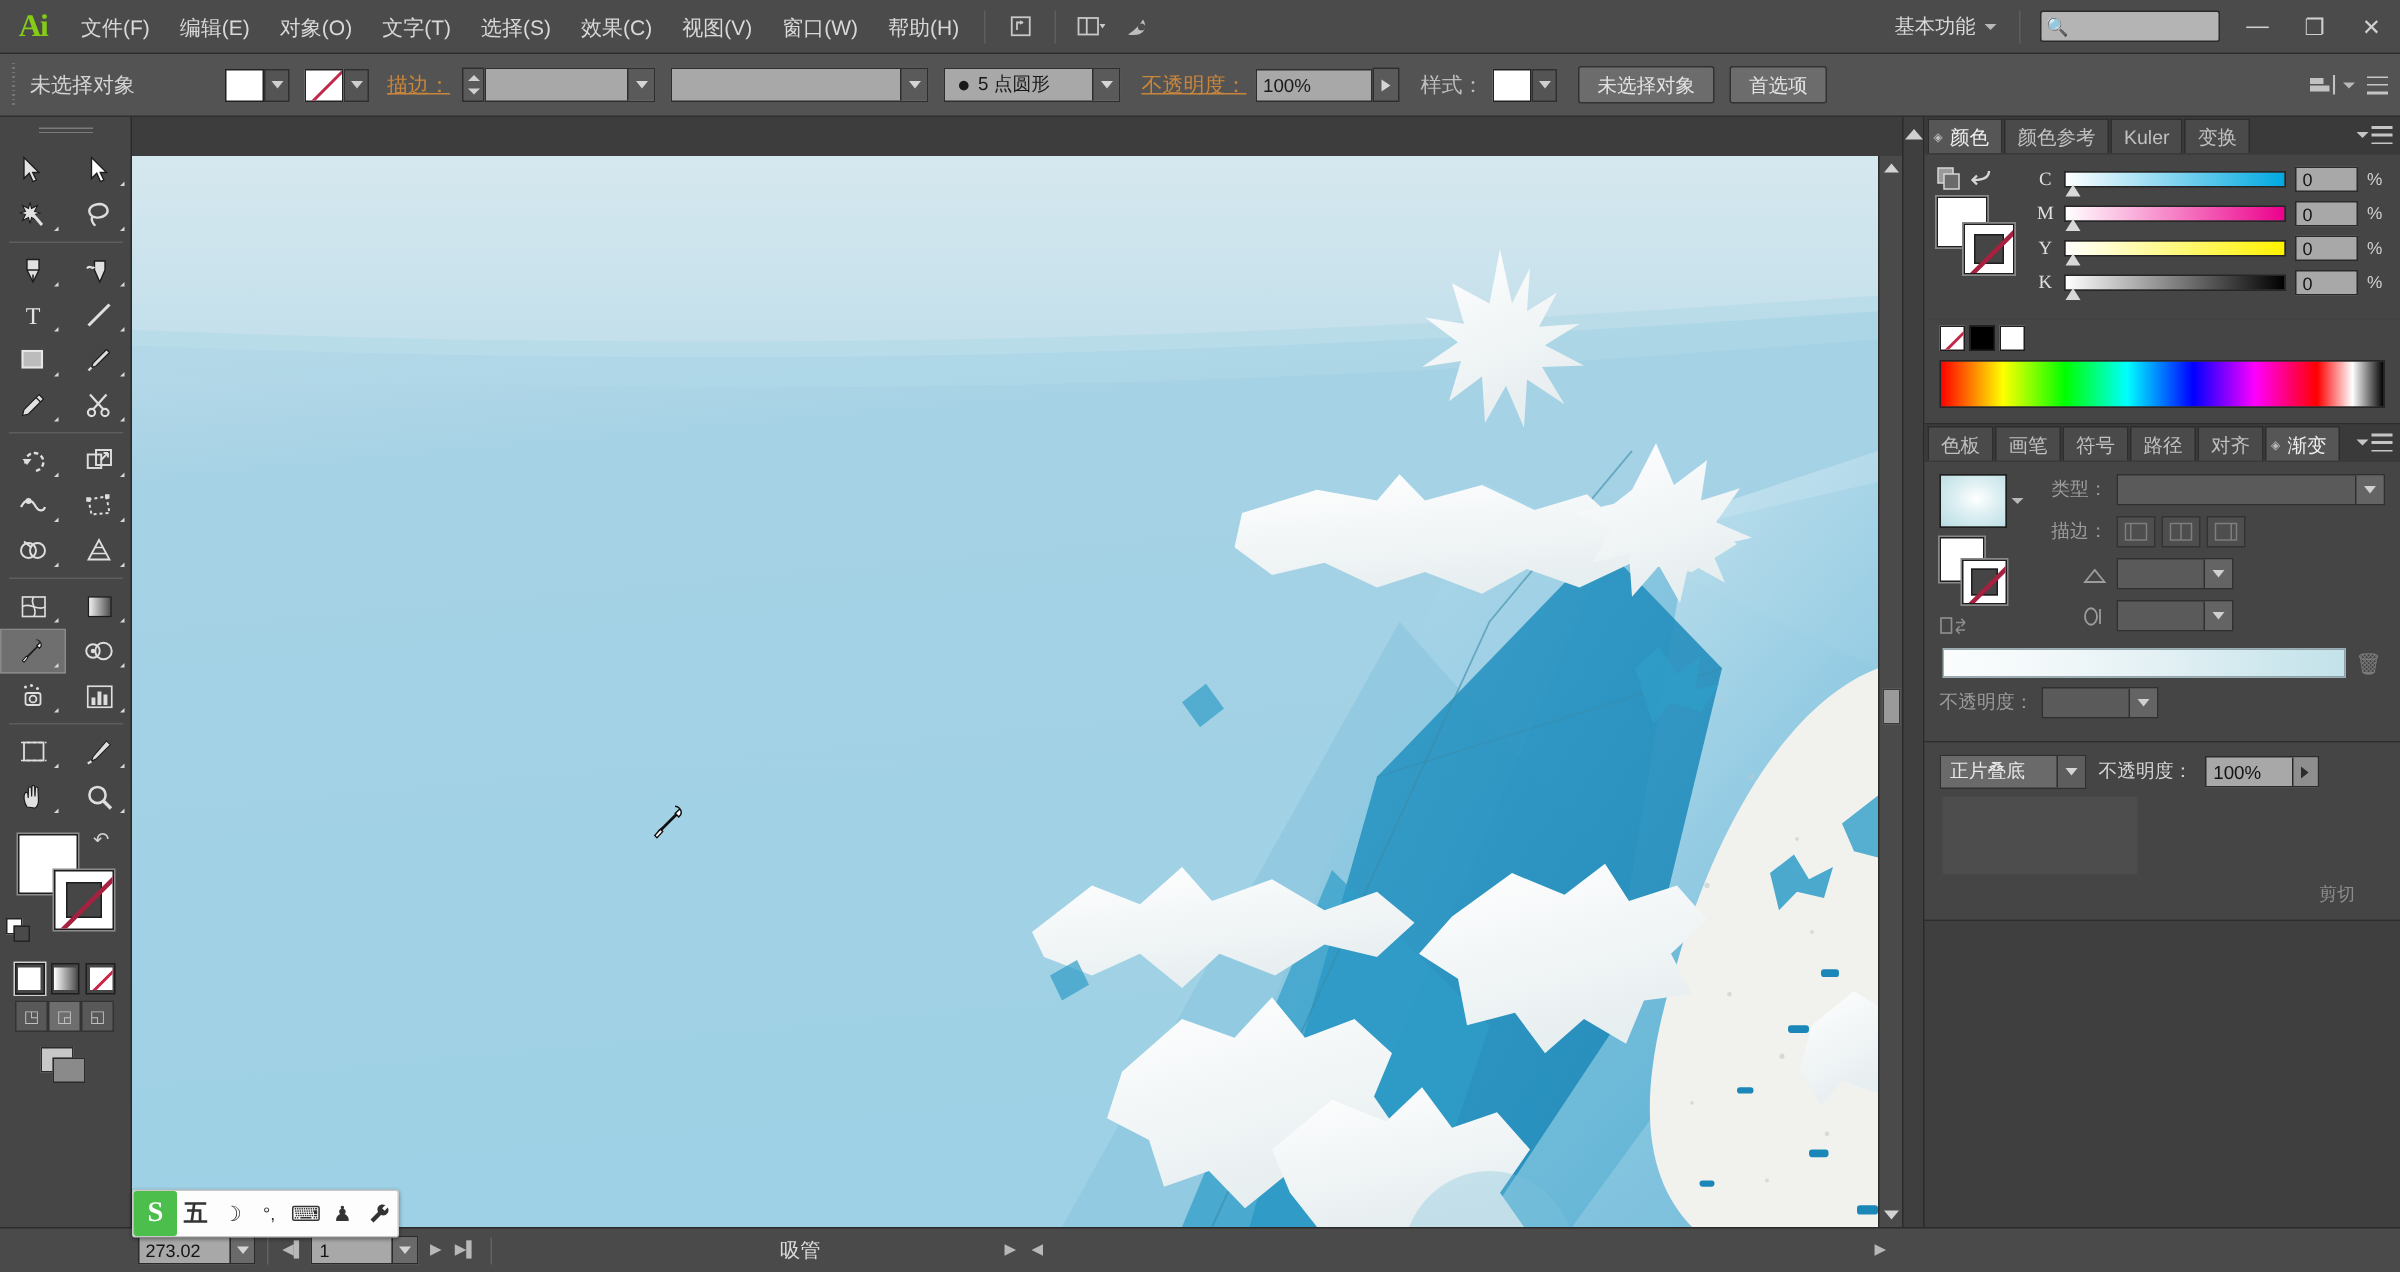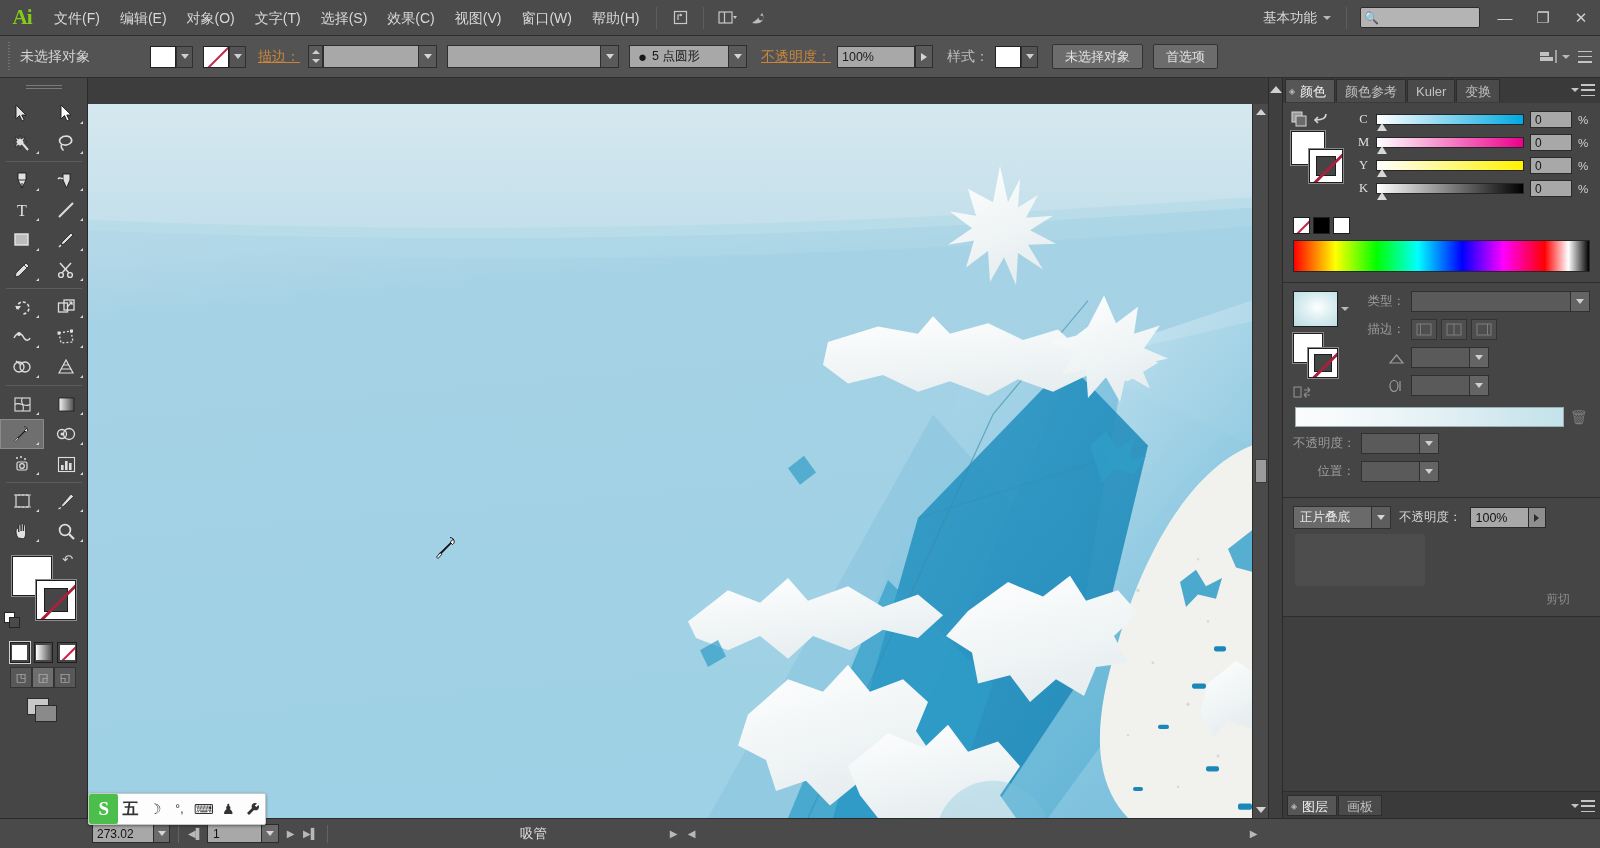--- a/index.html
+++ b/index.html
@@ -1182,20 +1182,36 @@
         <div class="spectrum-row">
           <div class="sp-none"></div>
           <div class="sp-black"></div>
           <div class="sp-white"></div>
         </div>
         <div class="spectrum-bar"></div>
       </div>
     </div>
 
     <div class="panel">
+      <div class="panel-tabs">
+        <div class="ptab">色板</div>
+        <div class="ptab">画笔</div>
+        <div class="ptab">符号</div>
+        <div class="ptab">路径</div>
+        <div class="ptab">对齐</div>
+        <div class="ptab active">渐变</div>
+        <div class="ptab-menu">
+          <i class="tri"></i>
+          <span class="hamburger">
+              <span></span>
+              <span></span>
+              <span></span>
+            </span>
+        </div>
+      </div>
       <div class="panel-body grad-body">
         <div class="grad-top">
           <div class="grad-thumb-col">
             <div class="grad-thumb-row">
               <div class="grad-thumb"></div>
               <i class="tri-down"></i>
             </div>
             <div class="grad-fs">
               <div class="f"></div>
               <div class="s"></div>
@@ -1278,29 +1294,20 @@
 
         <div class="gf-row indent">
           <span class="gf-label">不透明度：</span>
           <span class="gf-small">
             <span style="padding-left:6px;color:#c8c8c8;font-size:12.5px"></span>
             <span class="cap">
                 <i></i>
               </span>
           </span>
         </div>
-        <div class="gf-row indent">
-          <span class="gf-label">位置：</span>
-          <span class="gf-small">
-            <span style="padding-left:6px;color:#c8c8c8;font-size:12.5px"></span>
-            <span class="cap">
-                <i></i>
-              </span>
-          </span>
-        </div>
       </div>
     </div>
 
     <div class="panel" style="position:relative">
       <div class="panel-body trans-body" style="position:relative;height:118px">
         <div class="trans-row1">
           <div class="blend-combo">
             <span>正片叠底</span>
             <span class="cap">
                 <i></i>
@@ -1313,32 +1320,20 @@
                 <i></i>
               </span>
           </div>
         </div>
         <div class="trans-thumbs"></div>
         <div class="clip-text">剪切</div>
       </div>
     </div>
 
     <div style="position:absolute;left:0;right:0;bottom:0">
-      <div class="collapsed-panel">
-        <div class="ptab active">图层</div>
-        <div class="ptab">画板</div>
-        <div class="ptab-menu" style="top:8px">
-          <i class="tri"></i>
-          <span class="hamburger">
-              <span></span>
-              <span></span>
-              <span></span>
-            </span>
-        </div>
-      </div>
     </div>
   </div>
 
   <div class="statusbar">
     <div style="width:92px"></div>
     <div class="sb-zoom-field">
       <span>273.02</span>
       <span class="cap">
           <i></i>
         </span>

